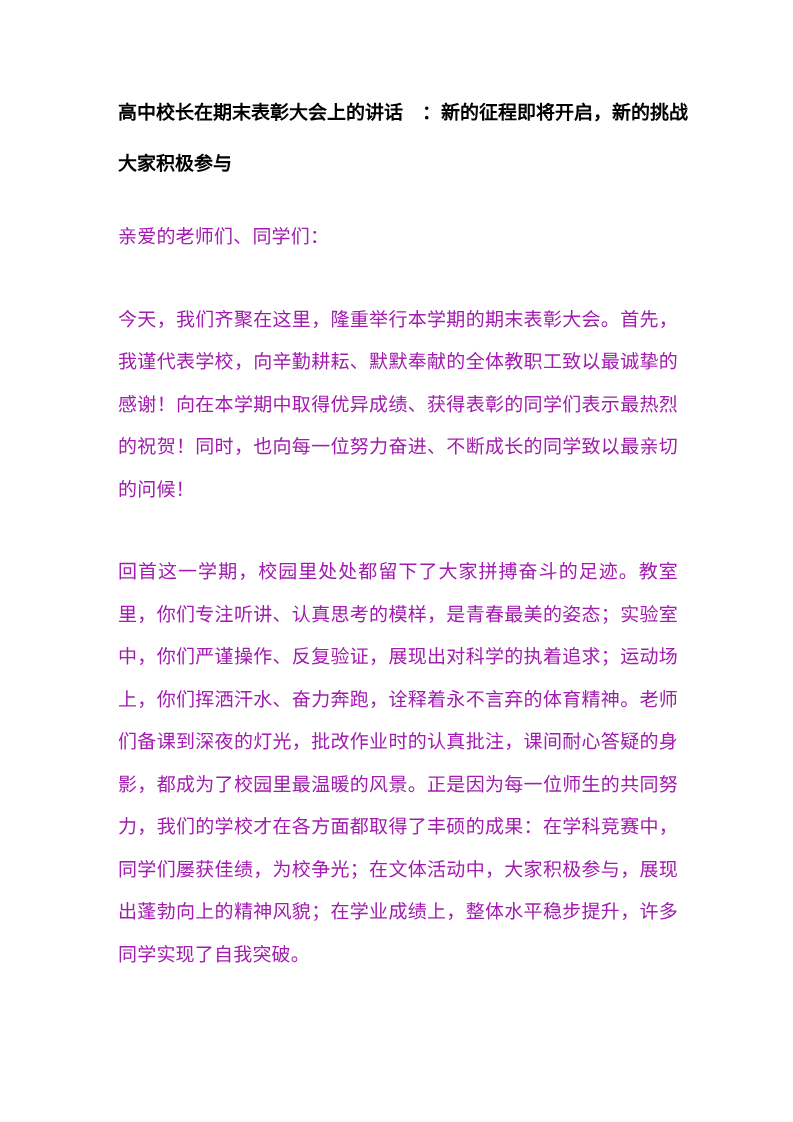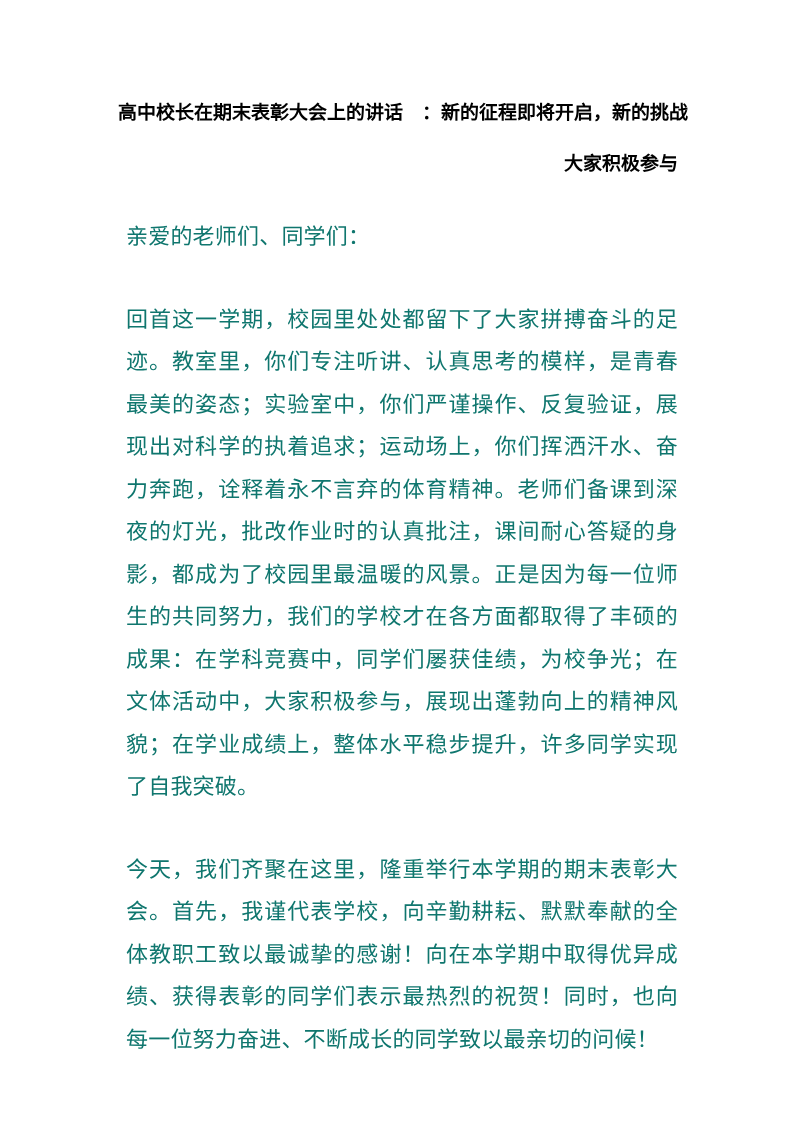--- a/index.html
+++ b/index.html
@@ -23,51 +23,51 @@
     position: absolute;
     top: 0;
     left: 118px;
     width: 560px;
   }
   .doc-title {
     margin: 87px 0 27px 0;
     font-size: 19px;
     font-weight: 700;
     line-height: 51px;
-    text-align: right;
+    text-align: left;
     color: #000000;
     font-family: Liberation Sans, sans-serif;
   }
   .title-line {
     display: block;
     white-space: nowrap;
   }
   .body-text p {
-    margin: 0 0 40px 8px;
-    font-size: 22px;
+    margin: 0 0 40px 0;
+    font-size: 19px;
     line-height: 42.5px;
     text-align: justify;
-    color: #0f766e;
+    color: #a21caf;
     letter-spacing: 0.2px;
   }
   .body-text p:last-child {
     margin-bottom: 0;
   }
 </style>
 </head>
 <body>
 
 <div class="page">
   <div class="content">
 
     <h1 class="doc-title">
       <span class="title-line">高中校长在期末表彰大会上的讲话　：新的征程即将开启，新的挑战</span>
       <span class="title-line">大家积极参与</span>
     </h1>
 
     <div class="body-text">
       <p>亲爱的老师们、同学们：</p>
+      <p>今天，我们齐聚在这里，隆重举行本学期的期末表彰大会。首先，我谨代表学校，向辛勤耕耘、默默奉献的全体教职工致以最诚挚的感谢！向在本学期中取得优异成绩、获得表彰的同学们表示最热烈的祝贺！同时，也向每一位努力奋进、不断成长的同学致以最亲切的问候！</p>
       <p>回首这一学期，校园里处处都留下了大家拼搏奋斗的足迹。教室里，你们专注听讲、认真思考的模样，是青春最美的姿态；实验室中，你们严谨操作、反复验证，展现出对科学的执着追求；运动场上，你们挥洒汗水、奋力奔跑，诠释着永不言弃的体育精神。老师们备课到深夜的灯光，批改作业时的认真批注，课间耐心答疑的身影，都成为了校园里最温暖的风景。正是因为每一位师生的共同努力，我们的学校才在各方面都取得了丰硕的成果：在学科竞赛中，同学们屡获佳绩，为校争光；在文体活动中，大家积极参与，展现出蓬勃向上的精神风貌；在学业成绩上，整体水平稳步提升，许多同学实现了自我突破。</p>
-      <p>今天，我们齐聚在这里，隆重举行本学期的期末表彰大会。首先，我谨代表学校，向辛勤耕耘、默默奉献的全体教职工致以最诚挚的感谢！向在本学期中取得优异成绩、获得表彰的同学们表示最热烈的祝贺！同时，也向每一位努力奋进、不断成长的同学致以最亲切的问候！</p>
     </div>
 
   </div>
 </div>
 
 </body></html>

